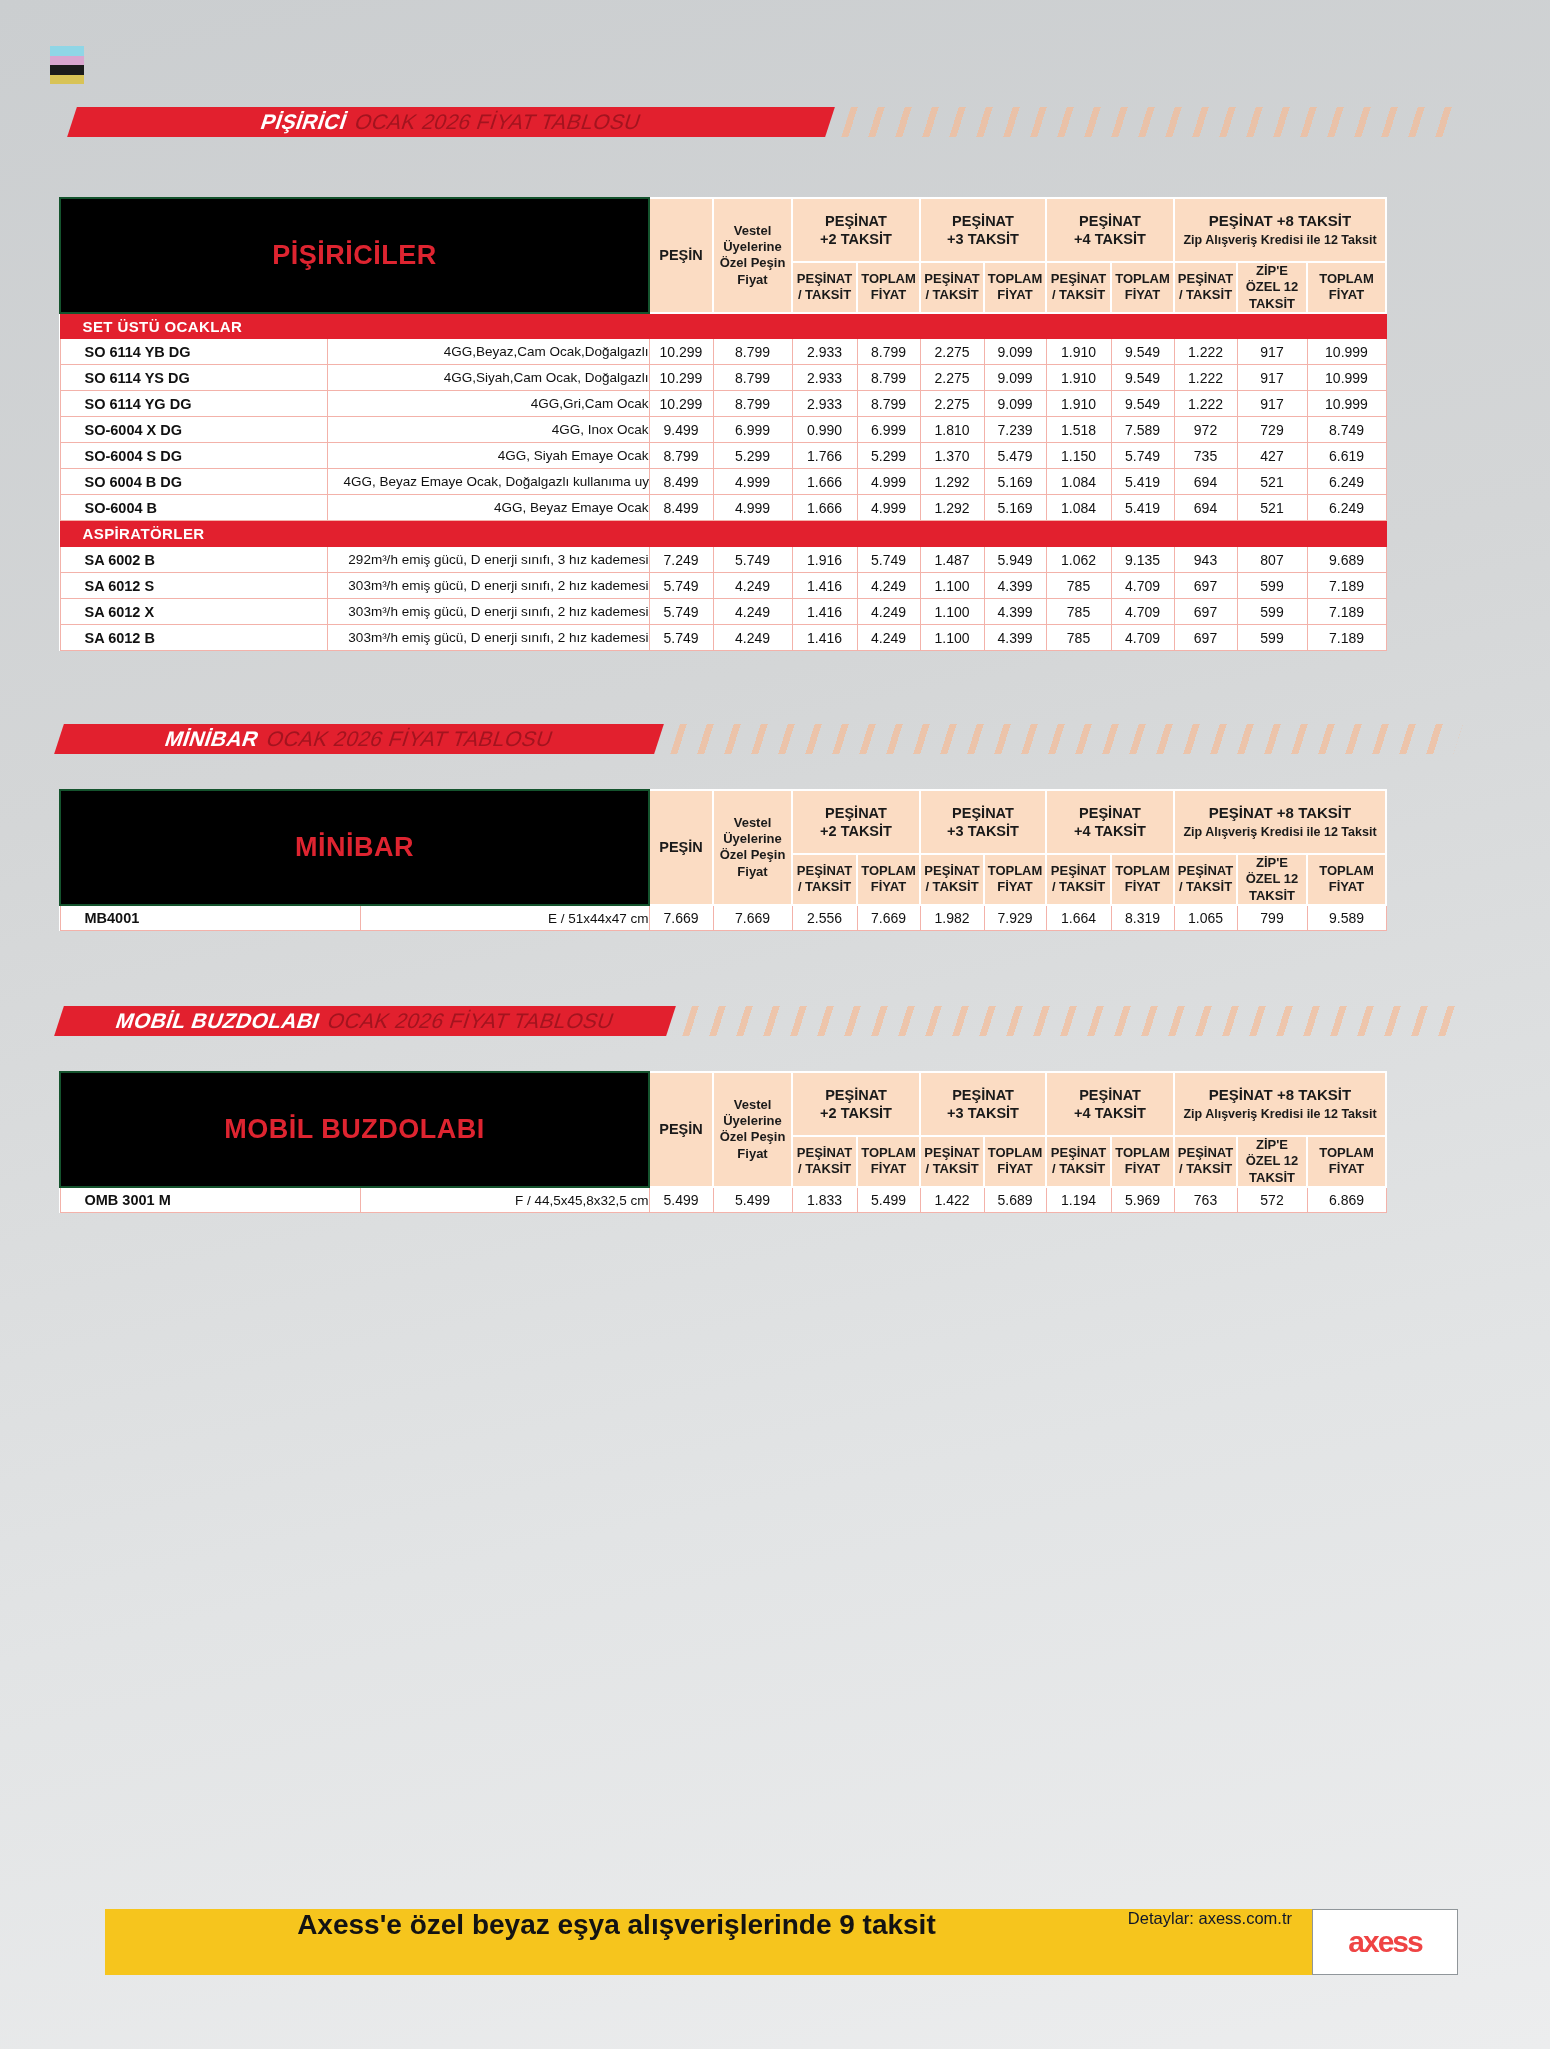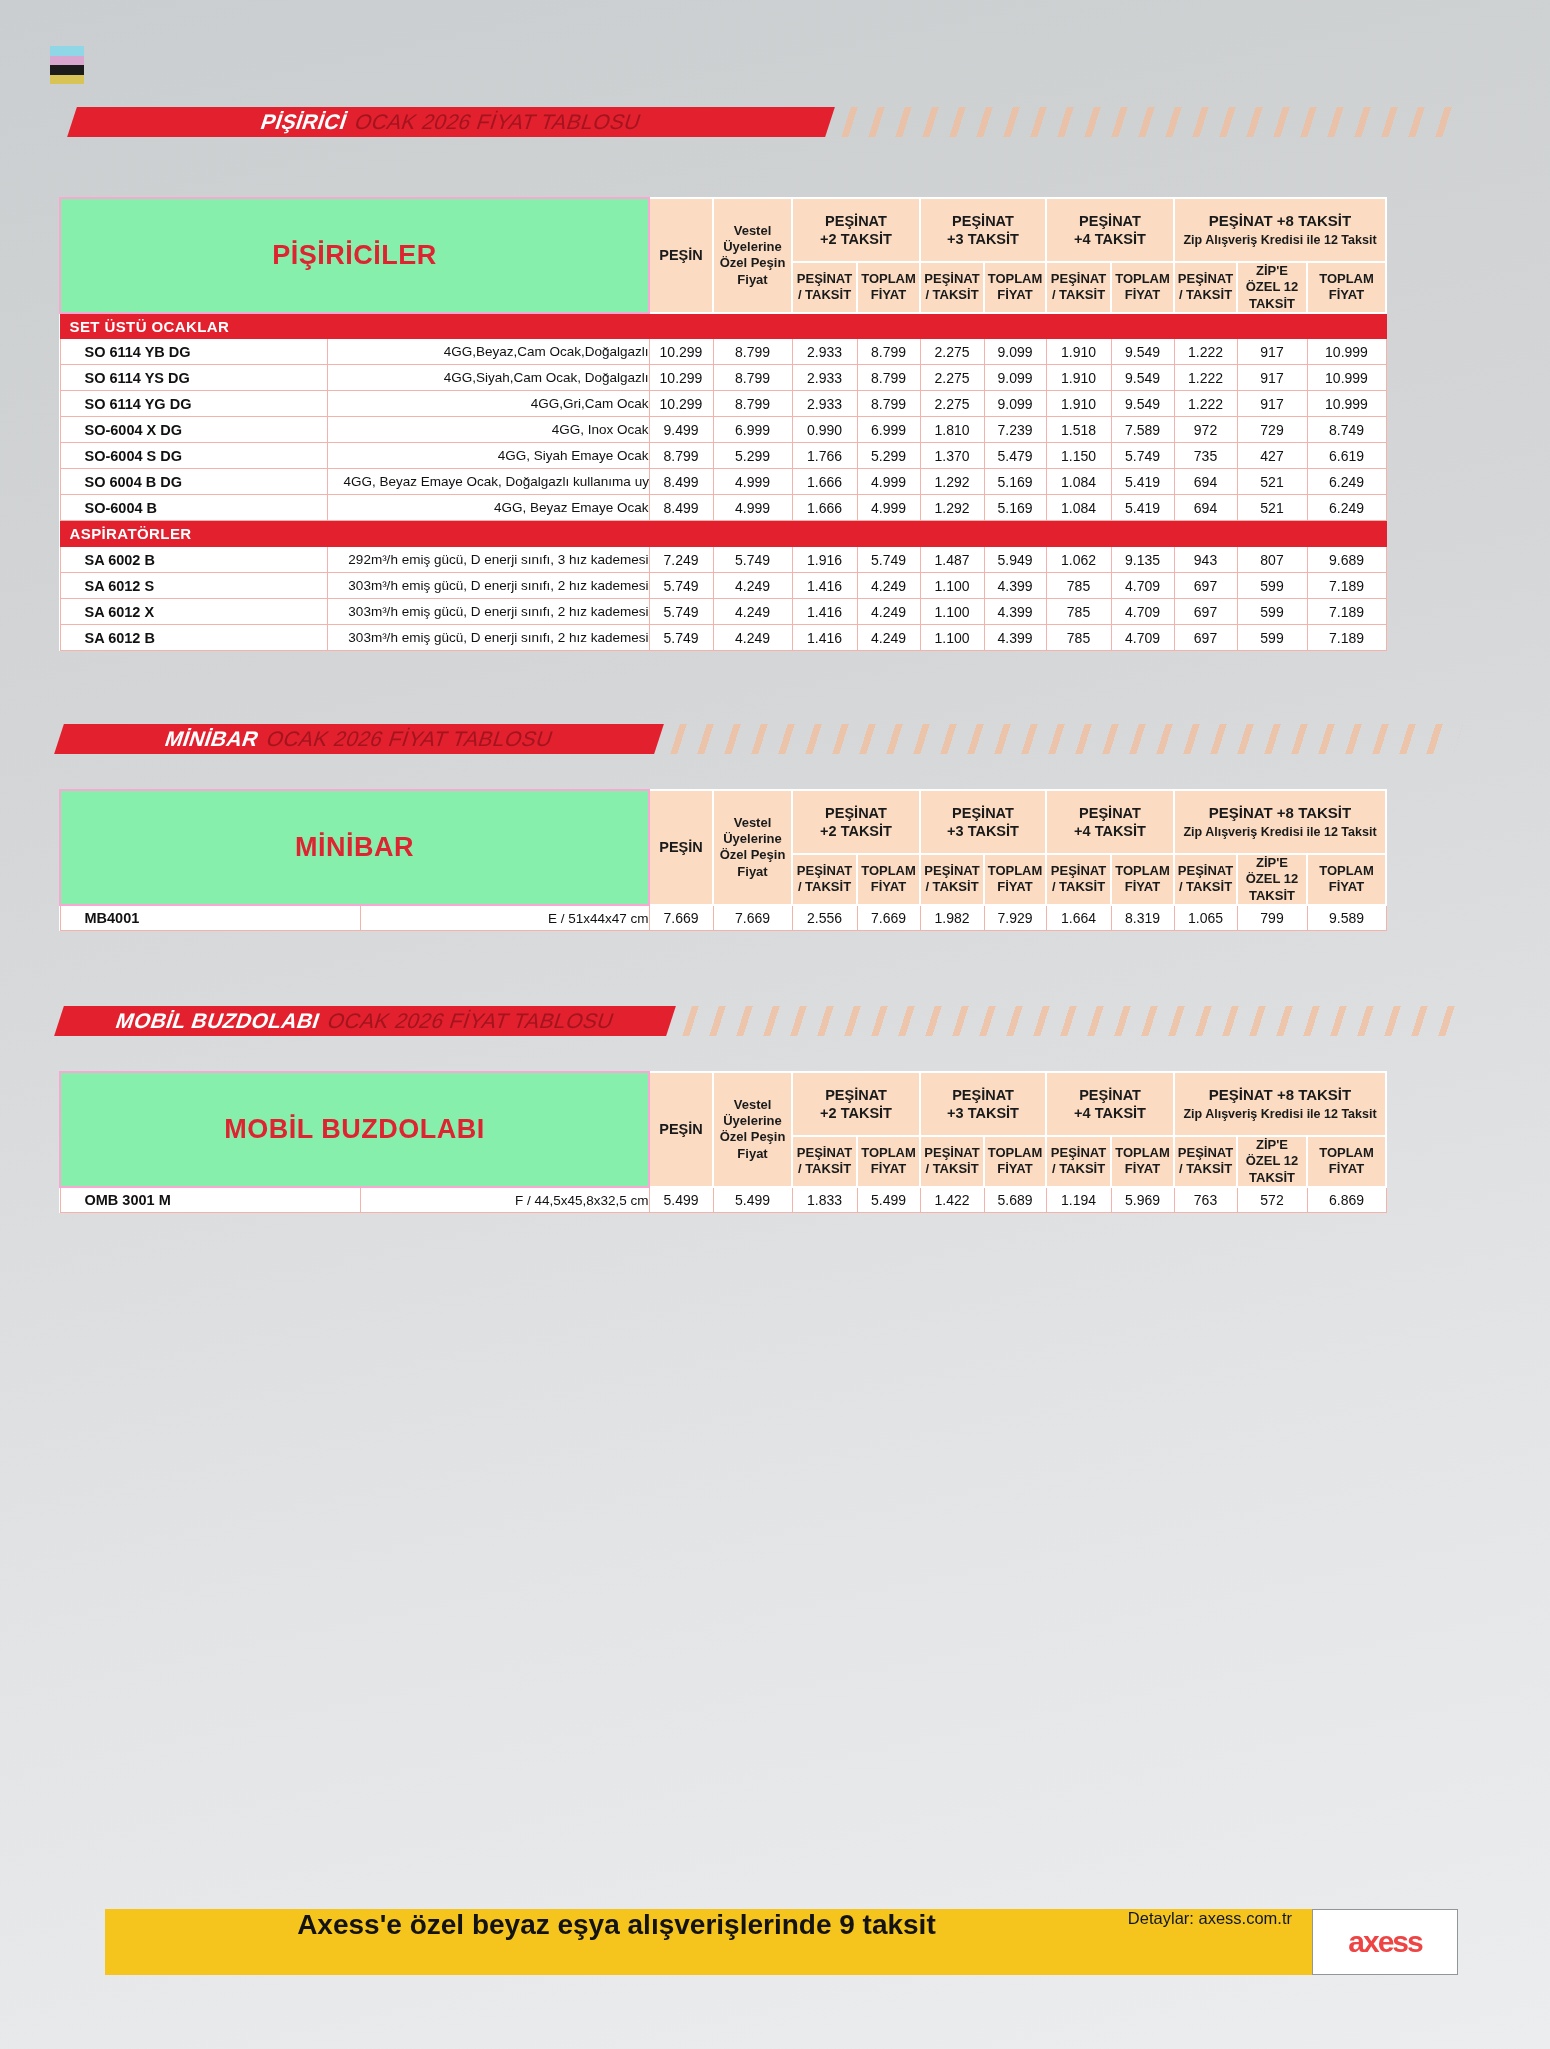--- a/index.html
+++ b/index.html
@@ -35,32 +35,32 @@
 
   
   table.price-table{ position:absolute; left:59px; width:1326px;
     border-collapse:collapse; table-layout:fixed; background:#fff;
     border:1px solid #e5a39b; }
   .t1{ top:197px; } .t2{ top:789px; } .t3{ top:1071px; }
   .price-table th{ background:#fbdcc3; border:2px solid #fff; font-weight:bold;
     text-align:center; vertical-align:middle; font-size:14.5px; line-height:1.25; color:#1a1a1a; }
   .price-table thead tr:first-child{ height:64px; }
   .price-table thead tr:nth-child(2){ height:38px; }
-  th.tt{ background:#86efac; border:2px solid #f9a8d4; color:#de2430; font-size:27px;
+  th.tt{ background:#000000; border:2px solid #14532d; color:#de2430; font-size:27px;
     font-weight:bold; letter-spacing:.5px; }
   .pre{ white-space:pre-line; }
   th.sub{ font-size:13px; }
   th .l1{ display:block; font-size:15px; }
   th .l2{ display:block; font-size:12.5px; margin-top:2px; }
   .price-table td{ border:1px solid #f3b2aa; height:26px; overflow:hidden; white-space:nowrap; }
   td.model{ font-weight:bold; font-size:14.5px; text-align:left; padding-left:24px; }
   td.desc{ font-size:13.5px; text-align:right; padding-left:16px; }
   td.value{ font-size:14px; text-align:center; }
   tr.band-row td{ background:#e2202e; border:1px solid #e2202e; color:#fff;
-    font-weight:bold; font-size:15px; text-align:left; padding-left:9px; letter-spacing:.4px; height:26px; }
+    font-weight:bold; font-size:15px; text-align:left; padding-left:22px; letter-spacing:.4px; height:26px; }
 
   
   .footer{ position:absolute; left:105px; top:1909px; width:1353px; height:66px; display:flex; }
   .f-yellow{ width:1207px; background:#f6c51d; display:flex; }
   .offer{ flex:1; text-align:center; font-weight:bold; font-size:28px; color:#131313; }
   .details{ font-size:16.5px; color:#0f172a; padding-right:20px; }
   .f-logo{ flex:1; background:#fff; border:1px solid #90969a; display:flex;
     align-items:center; justify-content:center; }
   .f-logo span{ font-size:30px; font-weight:bold; letter-spacing:-2px; color:#ef4444; }
 </style>

